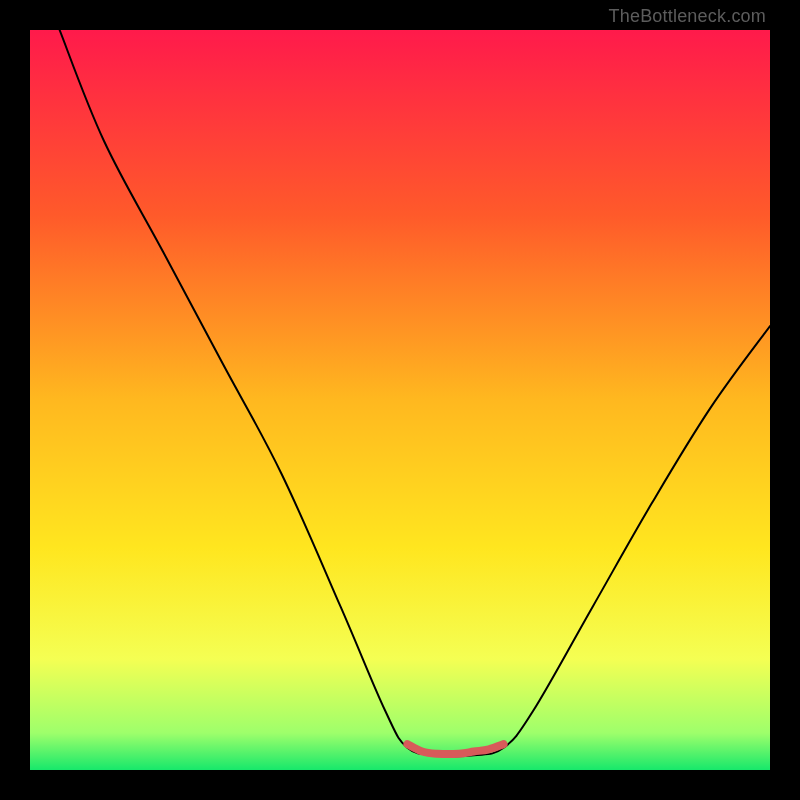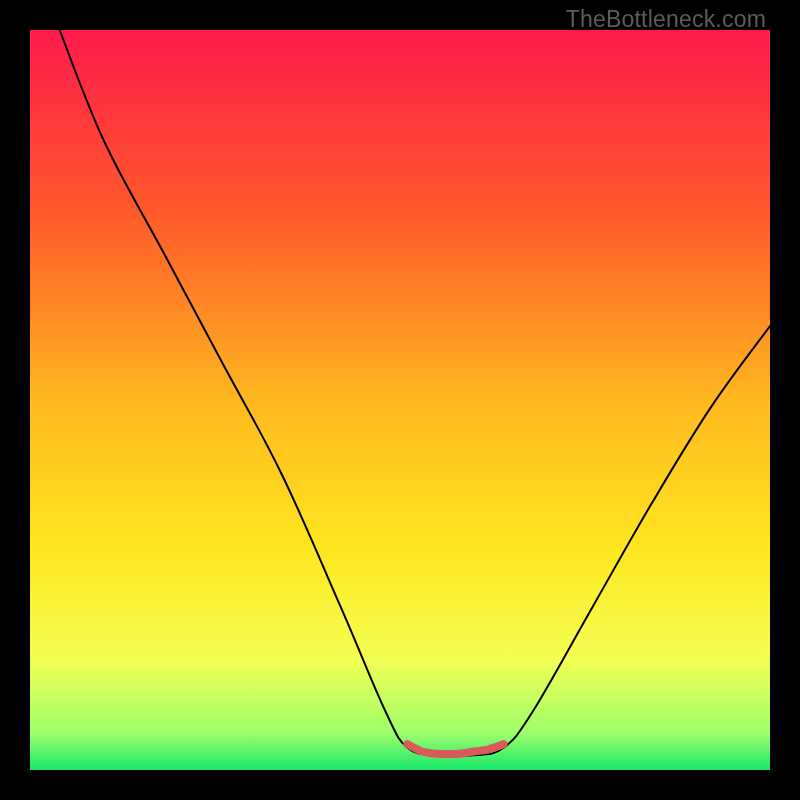--- a/index.html
+++ b/index.html
@@ -24,21 +24,21 @@
     left: 0;
     top: 0;
     width: 740px;
     height: 740px;
   }
   .watermark {
     position: absolute;
     top: 6px;
     right: 34px;
     color: #5c5c5c;
-    font-size: 23px;
+    font-size: 18px;
     font-weight: 500;
     letter-spacing: 0.2px;
   }
   svg { display: block; }
 </style>
 </head>
 <body>
 
 <div class="watermark">TheBottleneck.com</div>
 

